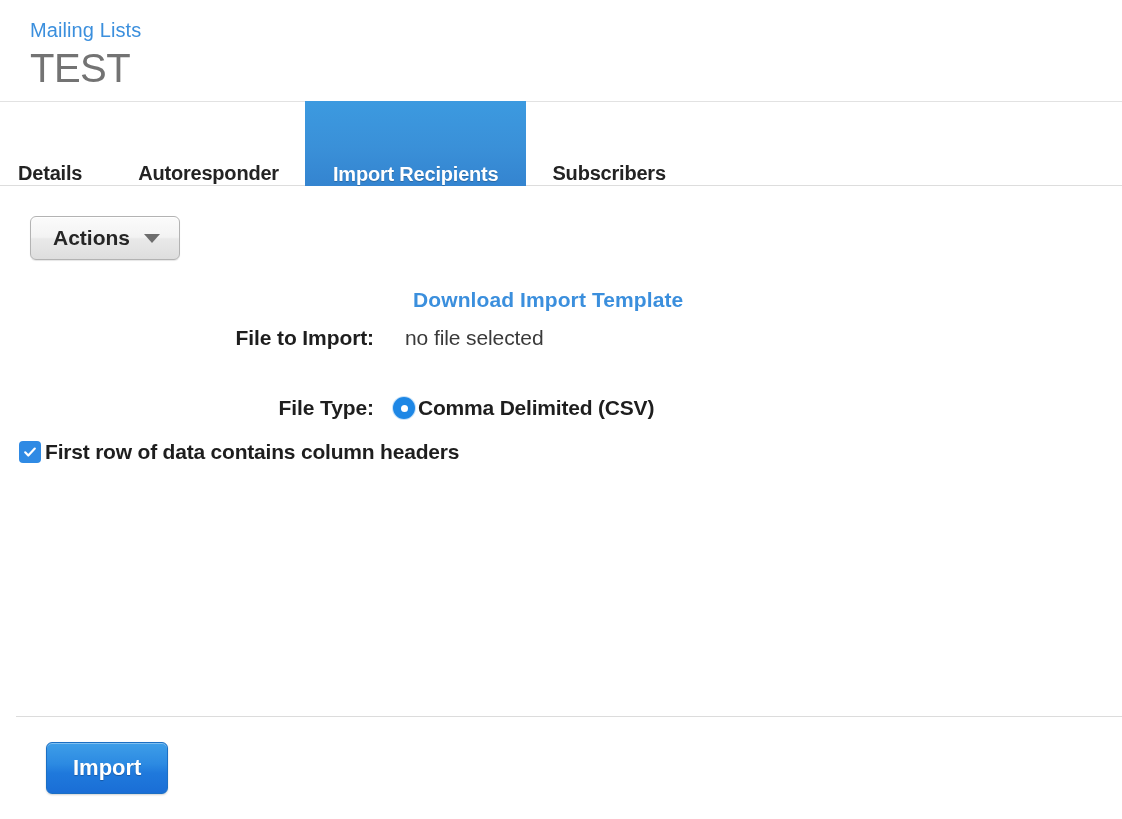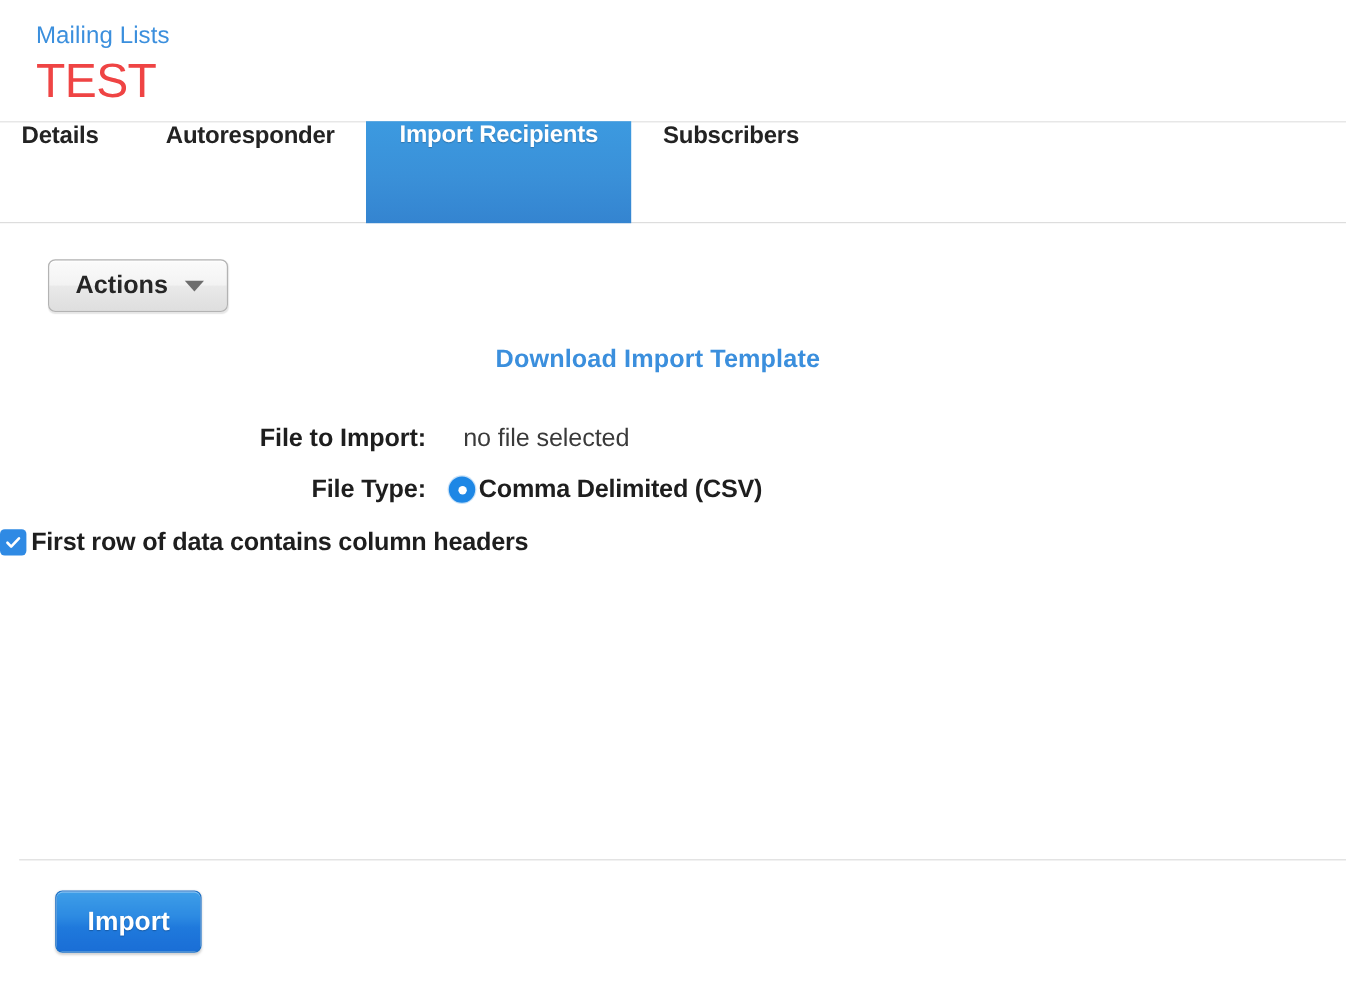--- a/index.html
+++ b/index.html
@@ -29,39 +29,39 @@
     line-height: 24px;
     text-decoration: none;
     letter-spacing: 0.1px;
     cursor: pointer;
   }
   .page-title {
     margin: 2px 0 0 0;
     font-size: 40px;
     line-height: 48px;
     font-weight: 400;
-    color: #ef4444;
+    color: #737373;
     letter-spacing: -0.5px;
   }
 
   
   .tab-bar {
     position: relative;
     margin-top: 9px;
     height: 85px;
     border-top: 1px solid #e2e2e2;
     border-bottom: 1px solid #dddddd;
     display: flex;
     align-items: stretch;
     padding-left: 0;
     box-sizing: border-box;
   }
   .tab {
     display: flex;
-    align-items: flex-start;
+    align-items: flex-end;
     justify-content: center;
     padding: 0 26px;
     font-size: 20px;
     font-weight: bold;
     color: #232323;
     cursor: pointer;
     user-select: none;
     letter-spacing: -0.2px;
     box-sizing: border-box;
   }
@@ -73,21 +73,21 @@
     background: linear-gradient(to bottom, #3c9ae0 0%, #3a90d8 55%, #3484d0 100%);
     color: #ffffff;
     text-shadow: 0 1px 1px rgba(0,0,0,0.22);
     margin-top: -1px;
     margin-bottom: -1px;
     padding: 0 28px;
   }
 
   
   .actions-row {
-    padding: 30px 0 0 40px;
+    padding: 30px 0 0 30px;
   }
   .actions-button {
     display: inline-flex;
     align-items: center;
     gap: 14px;
     height: 44px;
     padding: 0 19px 0 22px;
     border: 1px solid #b3b3b3;
     border-radius: 6px;
     background: linear-gradient(to bottom, #fbfbfb 0%, #f3f3f3 48%, #e9e9e9 52%, #dedede 100%);
@@ -122,22 +122,23 @@
     font-size: 21px;
     font-weight: bold;
     text-decoration: none;
     cursor: pointer;
     letter-spacing: 0.1px;
     margin-left: 20px;
   }
 
   .form-row {
     display: flex;
-    align-items: flex-end;
+    align-items: flex-start;
     margin-bottom: 4px;
+    margin-left: 19px;
   }
   .form-label {
     width: 374px;
     text-align: right;
     padding-right: 19px;
     font-size: 21px;
     font-weight: bold;
     color: #1e1e1e;
     box-sizing: border-box;
     letter-spacing: -0.1px;

